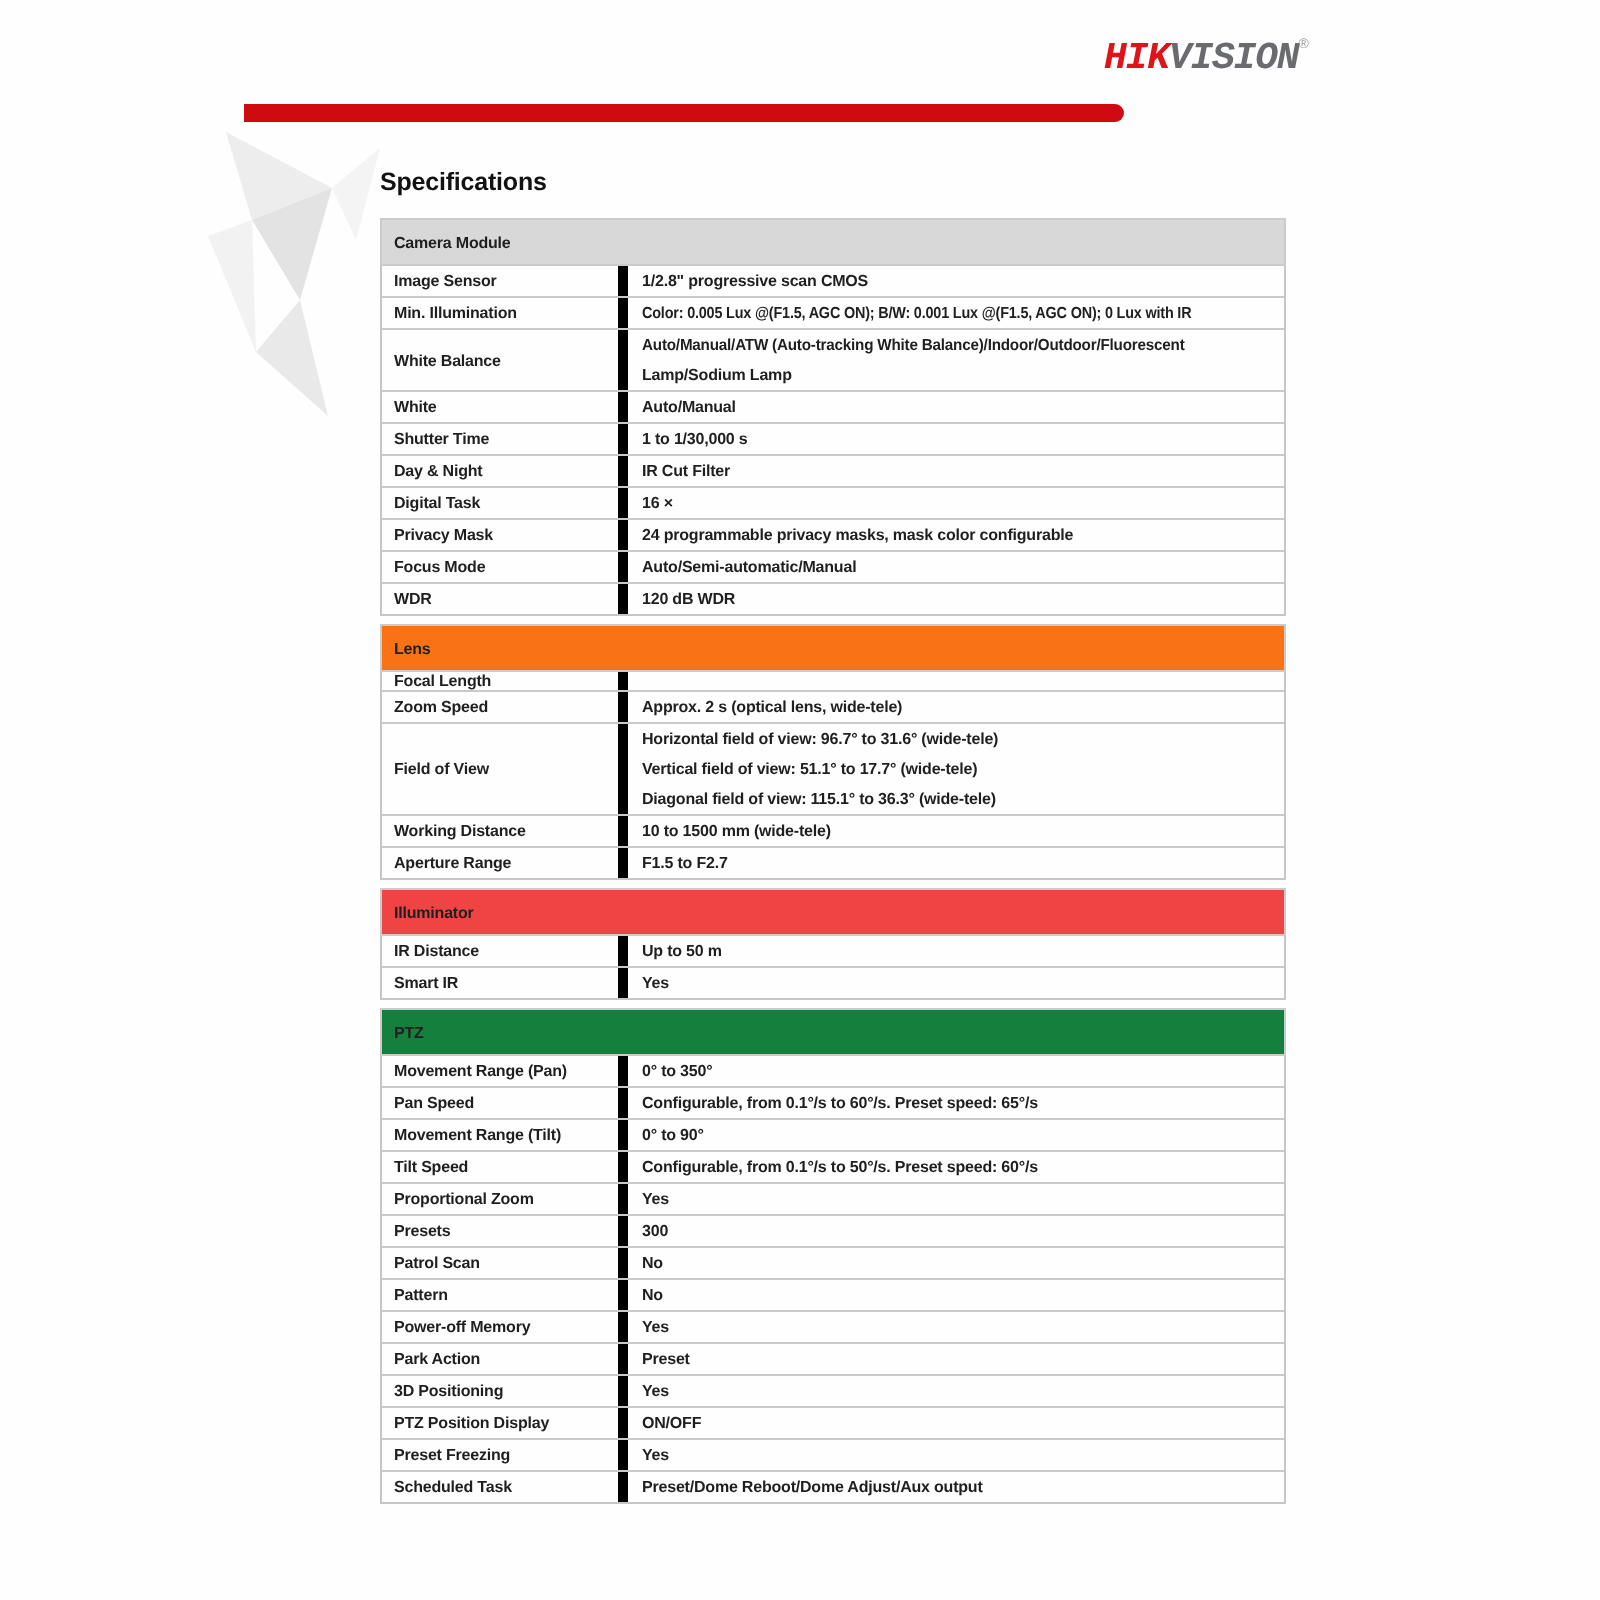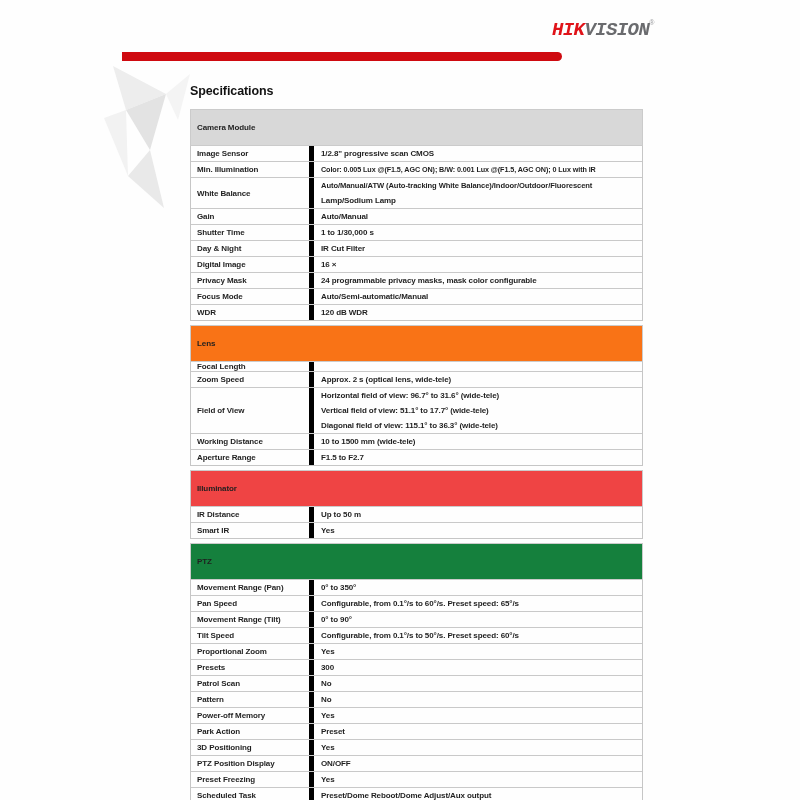--- a/index.html
+++ b/index.html
@@ -67,21 +67,21 @@
   .spec-table {
     width: 453px;
     color: #1f1f1f;
     font-size: 8px;
     font-weight: bold;
     letter-spacing: -0.1px;
   }
   .sec-header {
     box-sizing: border-box;
     margin-top: 4px;
-    height: 37px;
+    height: 24px;
     background: #d8d8d8;
     border: 1px solid #cbcbcb;
     display: flex;
     align-items: center;
     padding: 0 6px;
   }
   .rows {
     border: 1px solid #c6c6c6;
     border-top: none;
   }
@@ -154,39 +154,39 @@
             </div>
           </div>
           <div class="row">
             <div class="label-cell">White Balance</div>
             <div class="value-cell">
               <div class="vline squeeze">Auto/Manual/ATW (Auto-tracking White Balance)/Indoor/Outdoor/Fluorescent</div>
               <div class="vline">Lamp/Sodium Lamp</div>
             </div>
           </div>
           <div class="row">
-            <div class="label-cell">Gain</div>
+            <div class="label-cell">White</div>
             <div class="value-cell">
               <div class="vline">Auto/Manual</div>
             </div>
           </div>
           <div class="row">
             <div class="label-cell">Shutter Time</div>
             <div class="value-cell">
               <div class="vline">1 to 1/30,000 s</div>
             </div>
           </div>
           <div class="row">
             <div class="label-cell">Day &amp; Night</div>
             <div class="value-cell">
               <div class="vline">IR Cut Filter</div>
             </div>
           </div>
           <div class="row">
-            <div class="label-cell">Digital Image</div>
+            <div class="label-cell">Digital Task</div>
             <div class="value-cell">
               <div class="vline">16 ×</div>
             </div>
           </div>
           <div class="row">
             <div class="label-cell">Privacy Mask</div>
             <div class="value-cell">
               <div class="vline">24 programmable privacy masks, mask color configurable</div>
             </div>
           </div>

